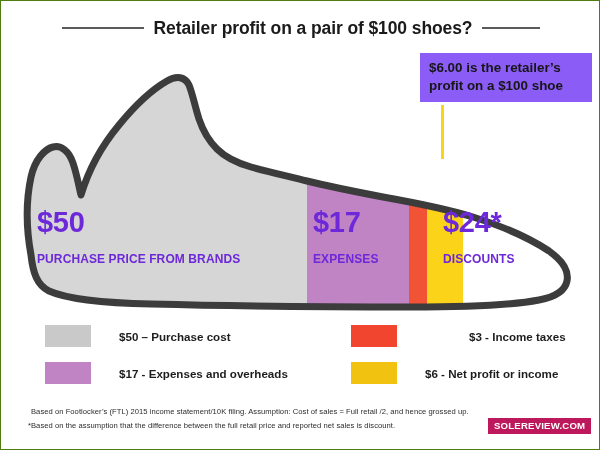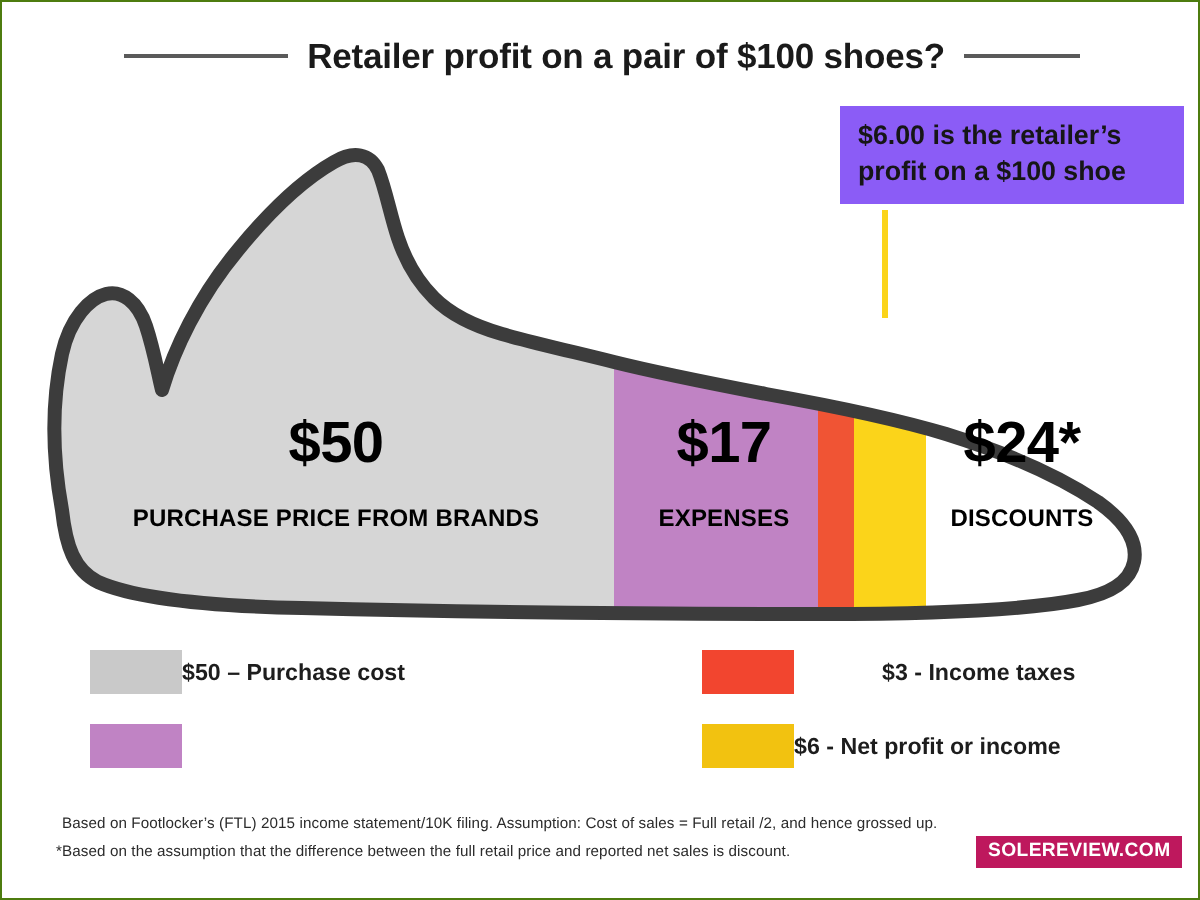--- a/index.html
+++ b/index.html
@@ -76,22 +76,22 @@
     left: 0;
     top: 44px;
     width: 600px;
     height: 268px;
   }
   #shoe-svg { display: block; }
 
   
   .seg-label {
     position: absolute;
-    text-align: center;
-    color: #000000;
+    text-align: left;
+    color: #6d28d9;
   }
   .seg-amount {
     font-size: 29px;
     font-weight: bold;
     letter-spacing: -0.3px;
     line-height: 1;
   }
   .seg-caption {
     font-size: 12px;
     font-weight: bold;
@@ -115,20 +115,21 @@
     position: absolute;
     display: flex;
     align-items: center;
   }
   .legend-swatch {
     width: 46px;
     height: 22px;
     flex: 0 0 auto;
   }
   .legend-text {
+    margin-left: 28px;
     font-size: 11.6px;
     font-weight: bold;
     color: #1d1d1d;
     white-space: nowrap;
   }
   #legend-0 { left: 44px;  top: 0px;  }
   #legend-1 { left: 44px;  top: 37px; }
   #legend-2 { left: 350px; top: 0px; gap: 44px;  }
   #legend-3 { left: 350px; top: 37px; }
 
@@ -247,20 +248,21 @@
     <div class="seg-caption">DISCOUNTS</div>
   </div>
 
   <div class="legend">
     <div class="legend-item" id="legend-0">
       <span class="legend-swatch" style="background:#C9C9C9"></span>
       <span class="legend-text">$50 – Purchase cost</span>
     </div>
     <div class="legend-item" id="legend-1">
       <span class="legend-swatch" style="background:#C083C4"></span>
+      <span class="legend-text">$17 - Expenses and overheads</span>
     </div>
     <div class="legend-item" id="legend-2">
       <span class="legend-swatch" style="background:#F2452F"></span>
       <span class="legend-text">$3 - Income taxes</span>
     </div>
     <div class="legend-item" id="legend-3">
       <span class="legend-swatch" style="background:#F2C210"></span>
       <span class="legend-text">$6 - Net profit or income</span>
     </div>
   </div>

